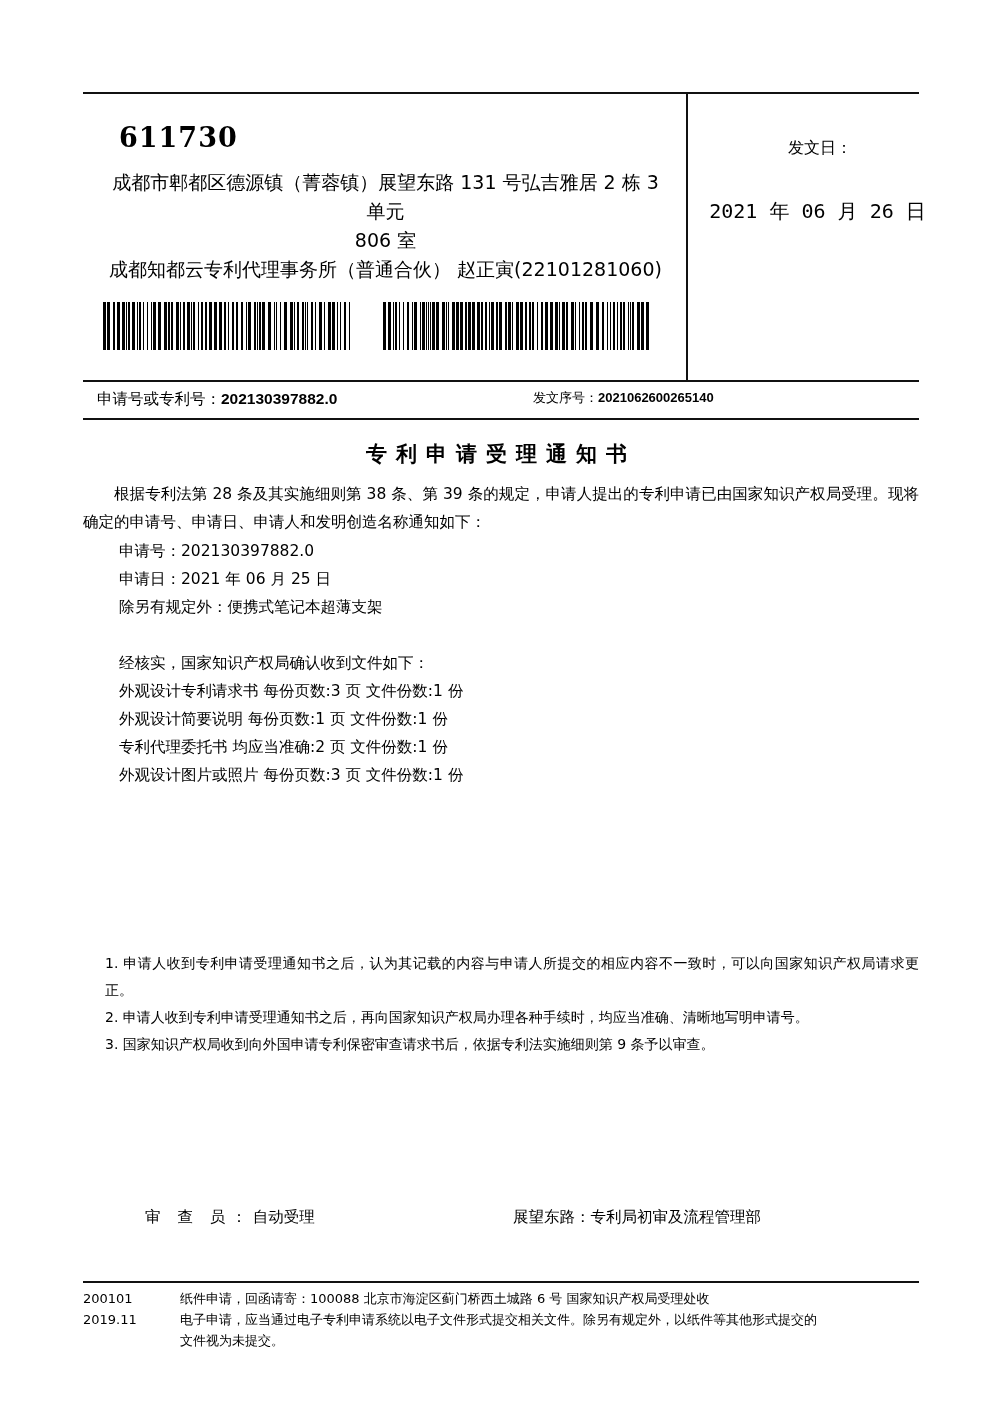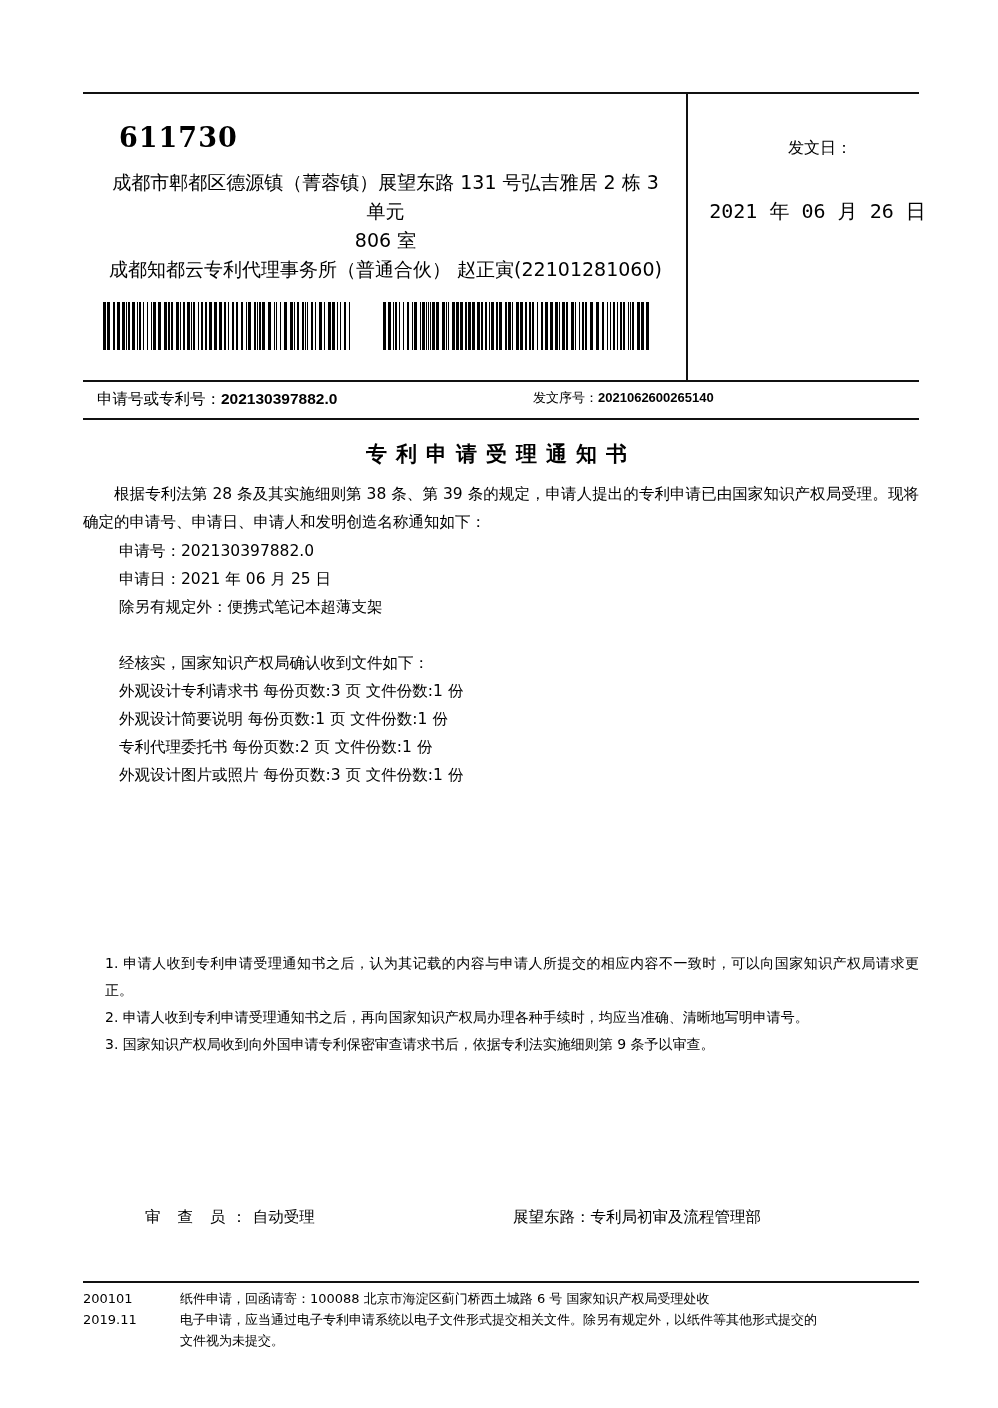--- a/index.html
+++ b/index.html
@@ -285,21 +285,21 @@
     <div class="field-list">
       <div>申请号：202130397882.0</div>
       <div>申请日：2021 年 06 月 25 日</div>
       <div>除另有规定外：便携式笔记本超薄支架</div>
     </div>
     <div class="gap"></div>
     <div class="docs-list">
       <div>经核实，国家知识产权局确认收到文件如下：</div>
       <div>外观设计专利请求书 每份页数:3 页 文件份数:1 份</div>
       <div>外观设计简要说明 每份页数:1 页 文件份数:1 份</div>
-      <div>专利代理委托书 每份页数:2 页 文件份数:1 份</div>
+      <div>专利代理委托书 均应当准确:2 页 文件份数:1 份</div>
       <div>外观设计图片或照片 每份页数:3 页 文件份数:1 份</div>
     </div>
   </div>
 
   <div class="notes">
     <div class="nitem">1. 申请人收到专利申请受理通知书之后，认为其记载的内容与申请人所提交的相应内容不一致时，可以向国家知识产权局请求更正。</div>
     <div class="nitem">2. 申请人收到专利申请受理通知书之后，再向国家知识产权局办理各种手续时，均应当准确、清晰地写明申请号。</div>
     <div class="nitem">3. 国家知识产权局收到向外国申请专利保密审查请求书后，依据专利法实施细则第 9 条予以审查。</div>
   </div>
 

